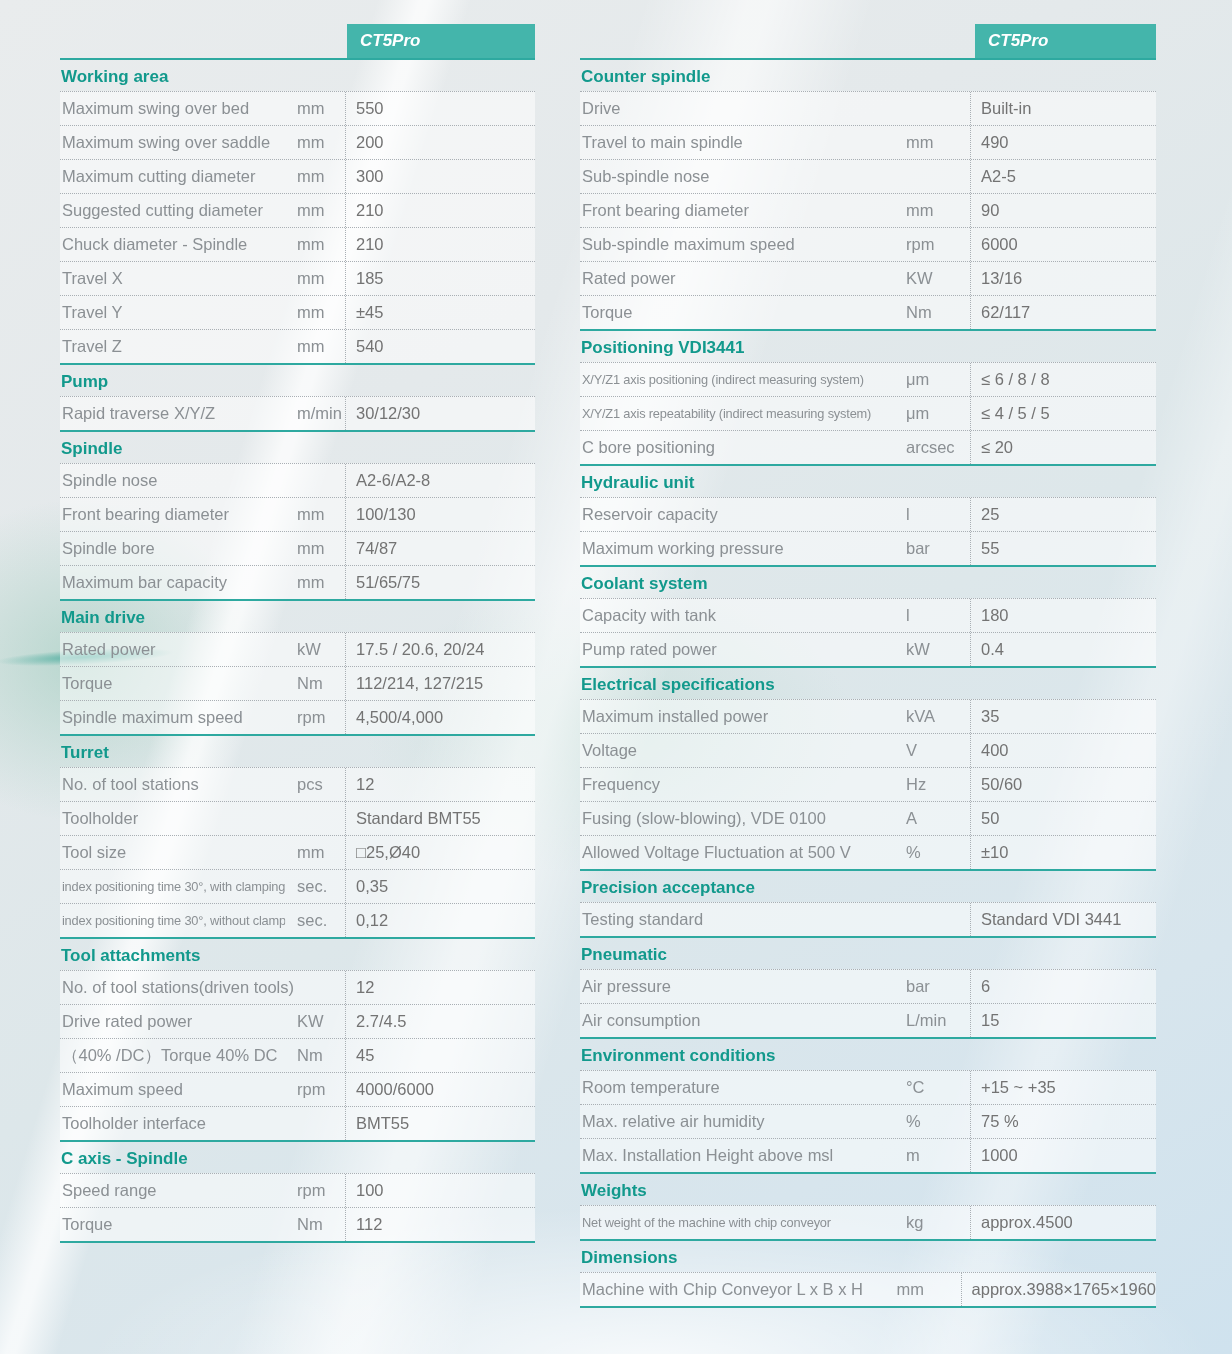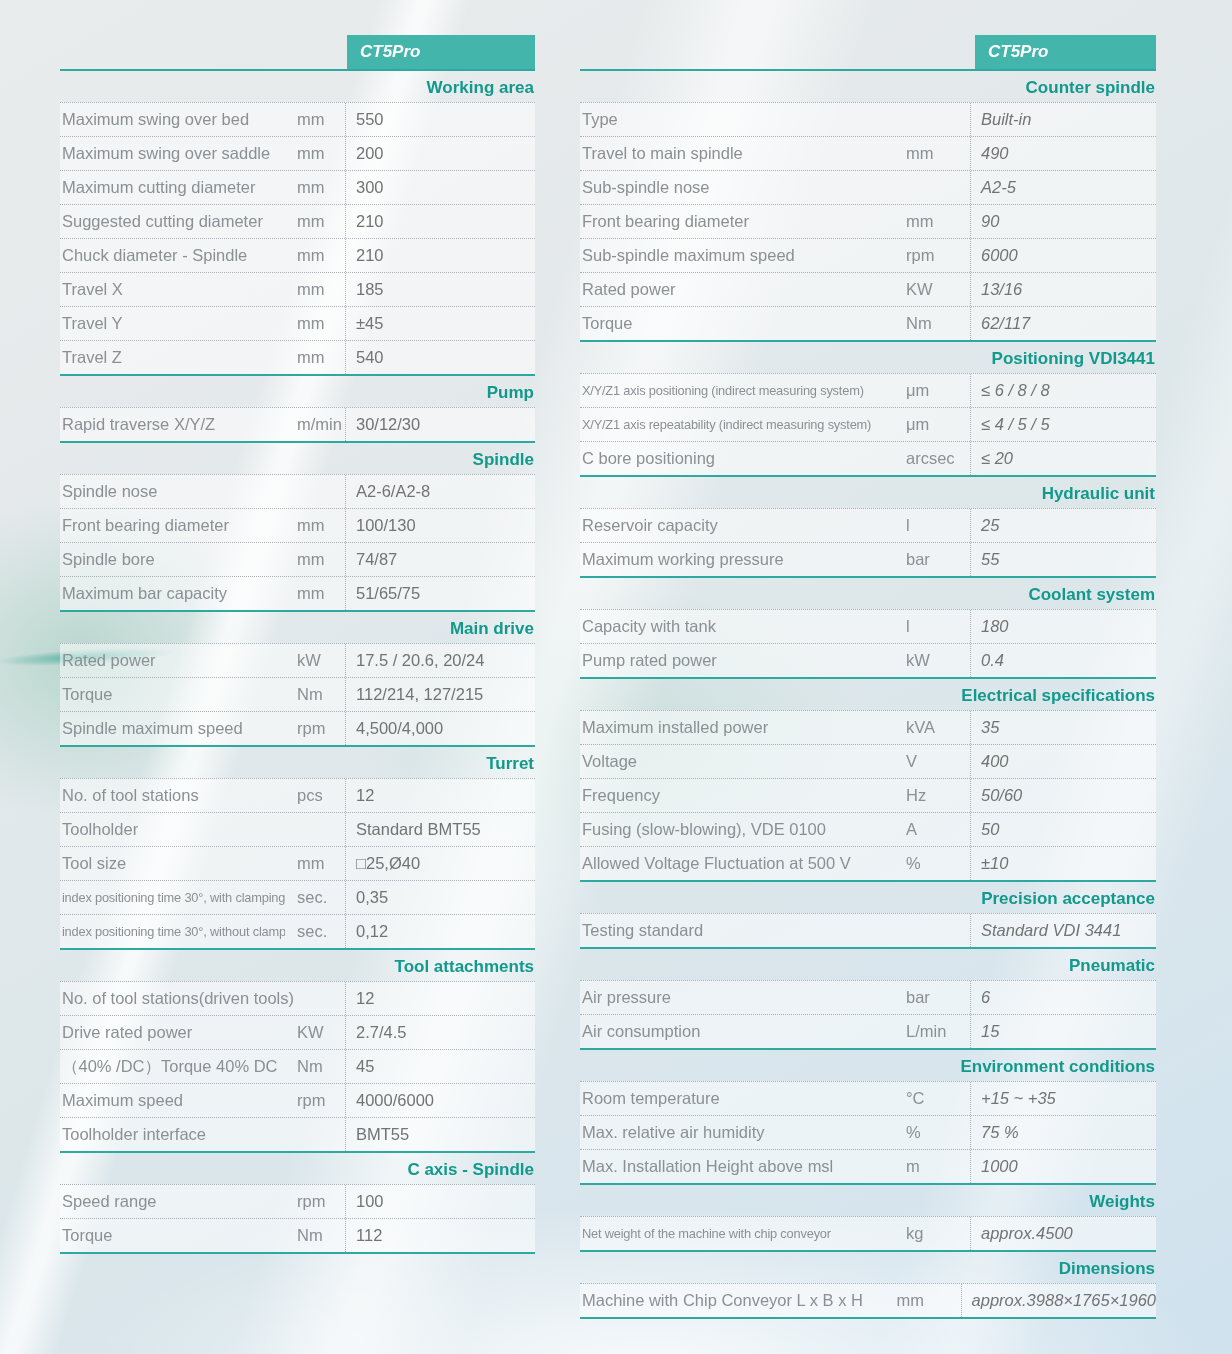--- a/index.html
+++ b/index.html
@@ -38,50 +38,50 @@
   .wave-bottom {
     position:absolute; left:-100px; bottom:-220px; width:1500px; height:420px;
     background: radial-gradient(closest-side, rgba(255,255,255,0.8), rgba(255,255,255,0) 75%);
   }
 
   
   .col { position:absolute; top:24px; }
   .col.left  { left:60px;  width:475px; }
   .col.right { left:580px; width:576px; }
 
-  .col-head { display:flex; justify-content:flex-end; border-bottom:2px solid #2ea9a0;margin-top:11px; }
+  .col-head { display:flex; justify-content:flex-end; border-bottom:2px solid #2ea9a0; }
   .badge {
     width:188px; height:34px; line-height:34px;
     background:#44b5ab; color:#ffffff;
     font-size:17px; font-weight:bold; font-style:italic;
     padding-left:13px;
   }
   .col.right .badge { width:181px; }
 
   .sec-title {
     color:#12998c; font-weight:bold; font-size:17px;
     padding:7px 1px 5px 1px; line-height:19px;
   }
-  .section { border-bottom:2px solid #2ea9a0;text-align:right; }
+  .section { border-bottom:2px solid #2ea9a0; }
 
   .row {
     display:flex; align-items:stretch; height:34px;
     background: rgba(255,255,255,0.52);
     border-top:1px dotted #a9afb4;
     font-size:16.5px; color:#8b9094;
   }
   .lab, .unit, .val { display:flex; align-items:center; white-space:nowrap; }
   .lab  { flex:1 1 auto; padding-left:2px; overflow:hidden; }
   .unit { flex:0 0 48px; overflow:visible; }
   .col.right .unit { flex:0 0 64px; }
   .val  {
     flex:0 0 190px; border-left:1px dotted #a9afb4; padding-left:10px;
     color:#737373; overflow:visible;
   }
-  .col.right .val { flex:0 0 186px;font-style:italic; }
+  .col.right .val { flex:0 0 186px; }
   .row.small .lab {
     font-size:13.5px; letter-spacing:-0.2px;
     transform: scaleX(0.95); transform-origin:left center;
   }
 </style>
 </head>
 <body>
 
 <div class="bg-layer">
   <div class="blob-green-left"></div>
@@ -263,21 +263,21 @@
 </div>
 
 <div class="col right">
   <div class="col-head">
     <div class="badge">CT5Pro</div>
   </div>
   <div>
       <div class="section">
         <div class="sec-title">Counter spindle</div>
         <div class="row">
-          <span class="lab">Type</span>
+          <span class="lab">Drive</span>
           <span class="unit"></span>
           <span class="val">Built-in</span>
         </div>
         <div class="row">
           <span class="lab">Travel to main spindle</span>
           <span class="unit">mm</span>
           <span class="val">490</span>
         </div>
         <div class="row">
           <span class="lab">Sub-spindle nose</span>

